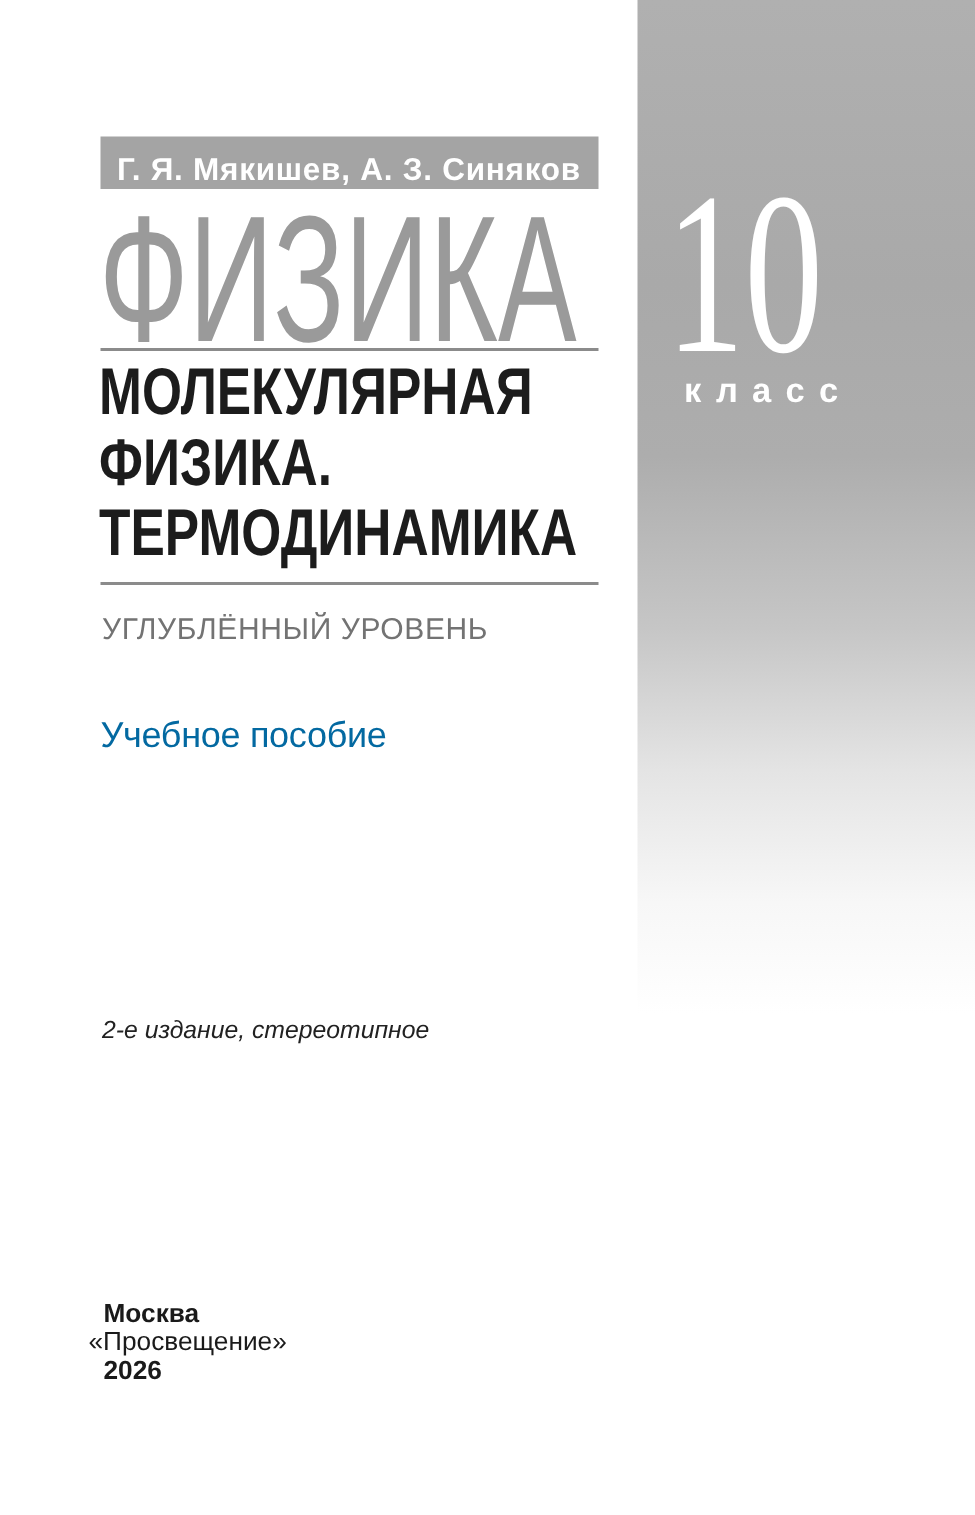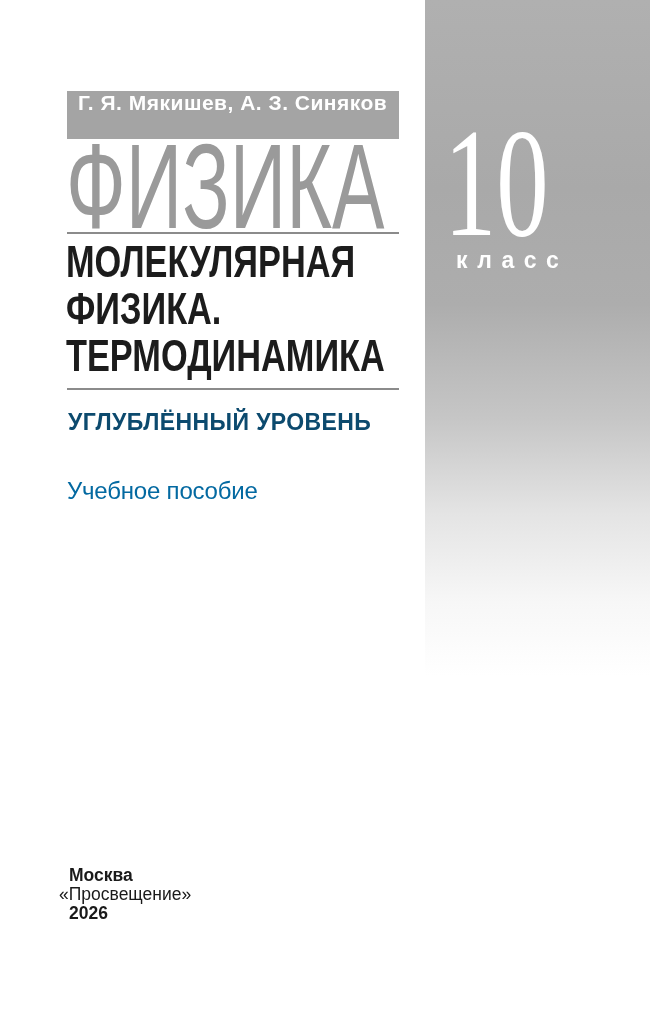--- a/index.html
+++ b/index.html
@@ -44,24 +44,24 @@
     font-weight: bold;
     letter-spacing: 9.5px;
     color: #ffffff;
     white-space: nowrap;
   }
 
   
   .authors-bar {
     position: absolute;
     left: 67px; top: 91px;
-    width: 332px; height: 48px;
+    width: 332px; height: 35px;
     background: #a4a4a4;
     display: flex;
-    align-items: flex-start;
+    align-items: flex-end;
   }
   .authors-bar .authors-text {
     color: #ffffff;
     font-weight: bold;
     font-size: 21px;
     letter-spacing: 0.5px;
     padding-left: 11px;
     white-space: nowrap;
   }
 
@@ -96,25 +96,24 @@
     font-weight: bold;
     color: #1c1c1c;
     white-space: nowrap;
     transform: scaleX(0.78);
     transform-origin: 0 0;
   }
 
   .level-line {
     position: absolute;
     left: 68px; top: 409px;
-    font-size: 23px;
+    font-size: 20px;
     letter-spacing: 0.4px;
-    color: #0c4a6e;
+    color: #737373;
     white-space: nowrap;
-    font-weight: bold;
   }
 
   .book-type {
     position: absolute;
     left: 67px; top: 477px;
     font-size: 24px;
     letter-spacing: -0.2px;
     color: #0369a1;
     white-space: nowrap;
   }
@@ -160,20 +159,21 @@
     <div>ФИЗИКА.</div>
     <div>ТЕРМОДИНАМИКА</div>
   </div>
 
   <div class="rule rule-bottom"></div>
 
   <div class="level-line">УГЛУБЛЁННЫЙ УРОВЕНЬ</div>
 
   <div class="book-type">Учебное пособие</div>
 
+  <div class="edition-line">2-е издание, стереотипное</div>
 
   <div class="imprint">
     <div class="indented">Москва</div>
     <div>«Просвещение»</div>
     <div class="indented">2026</div>
   </div>
 
 </div>
 
 </body></html>

